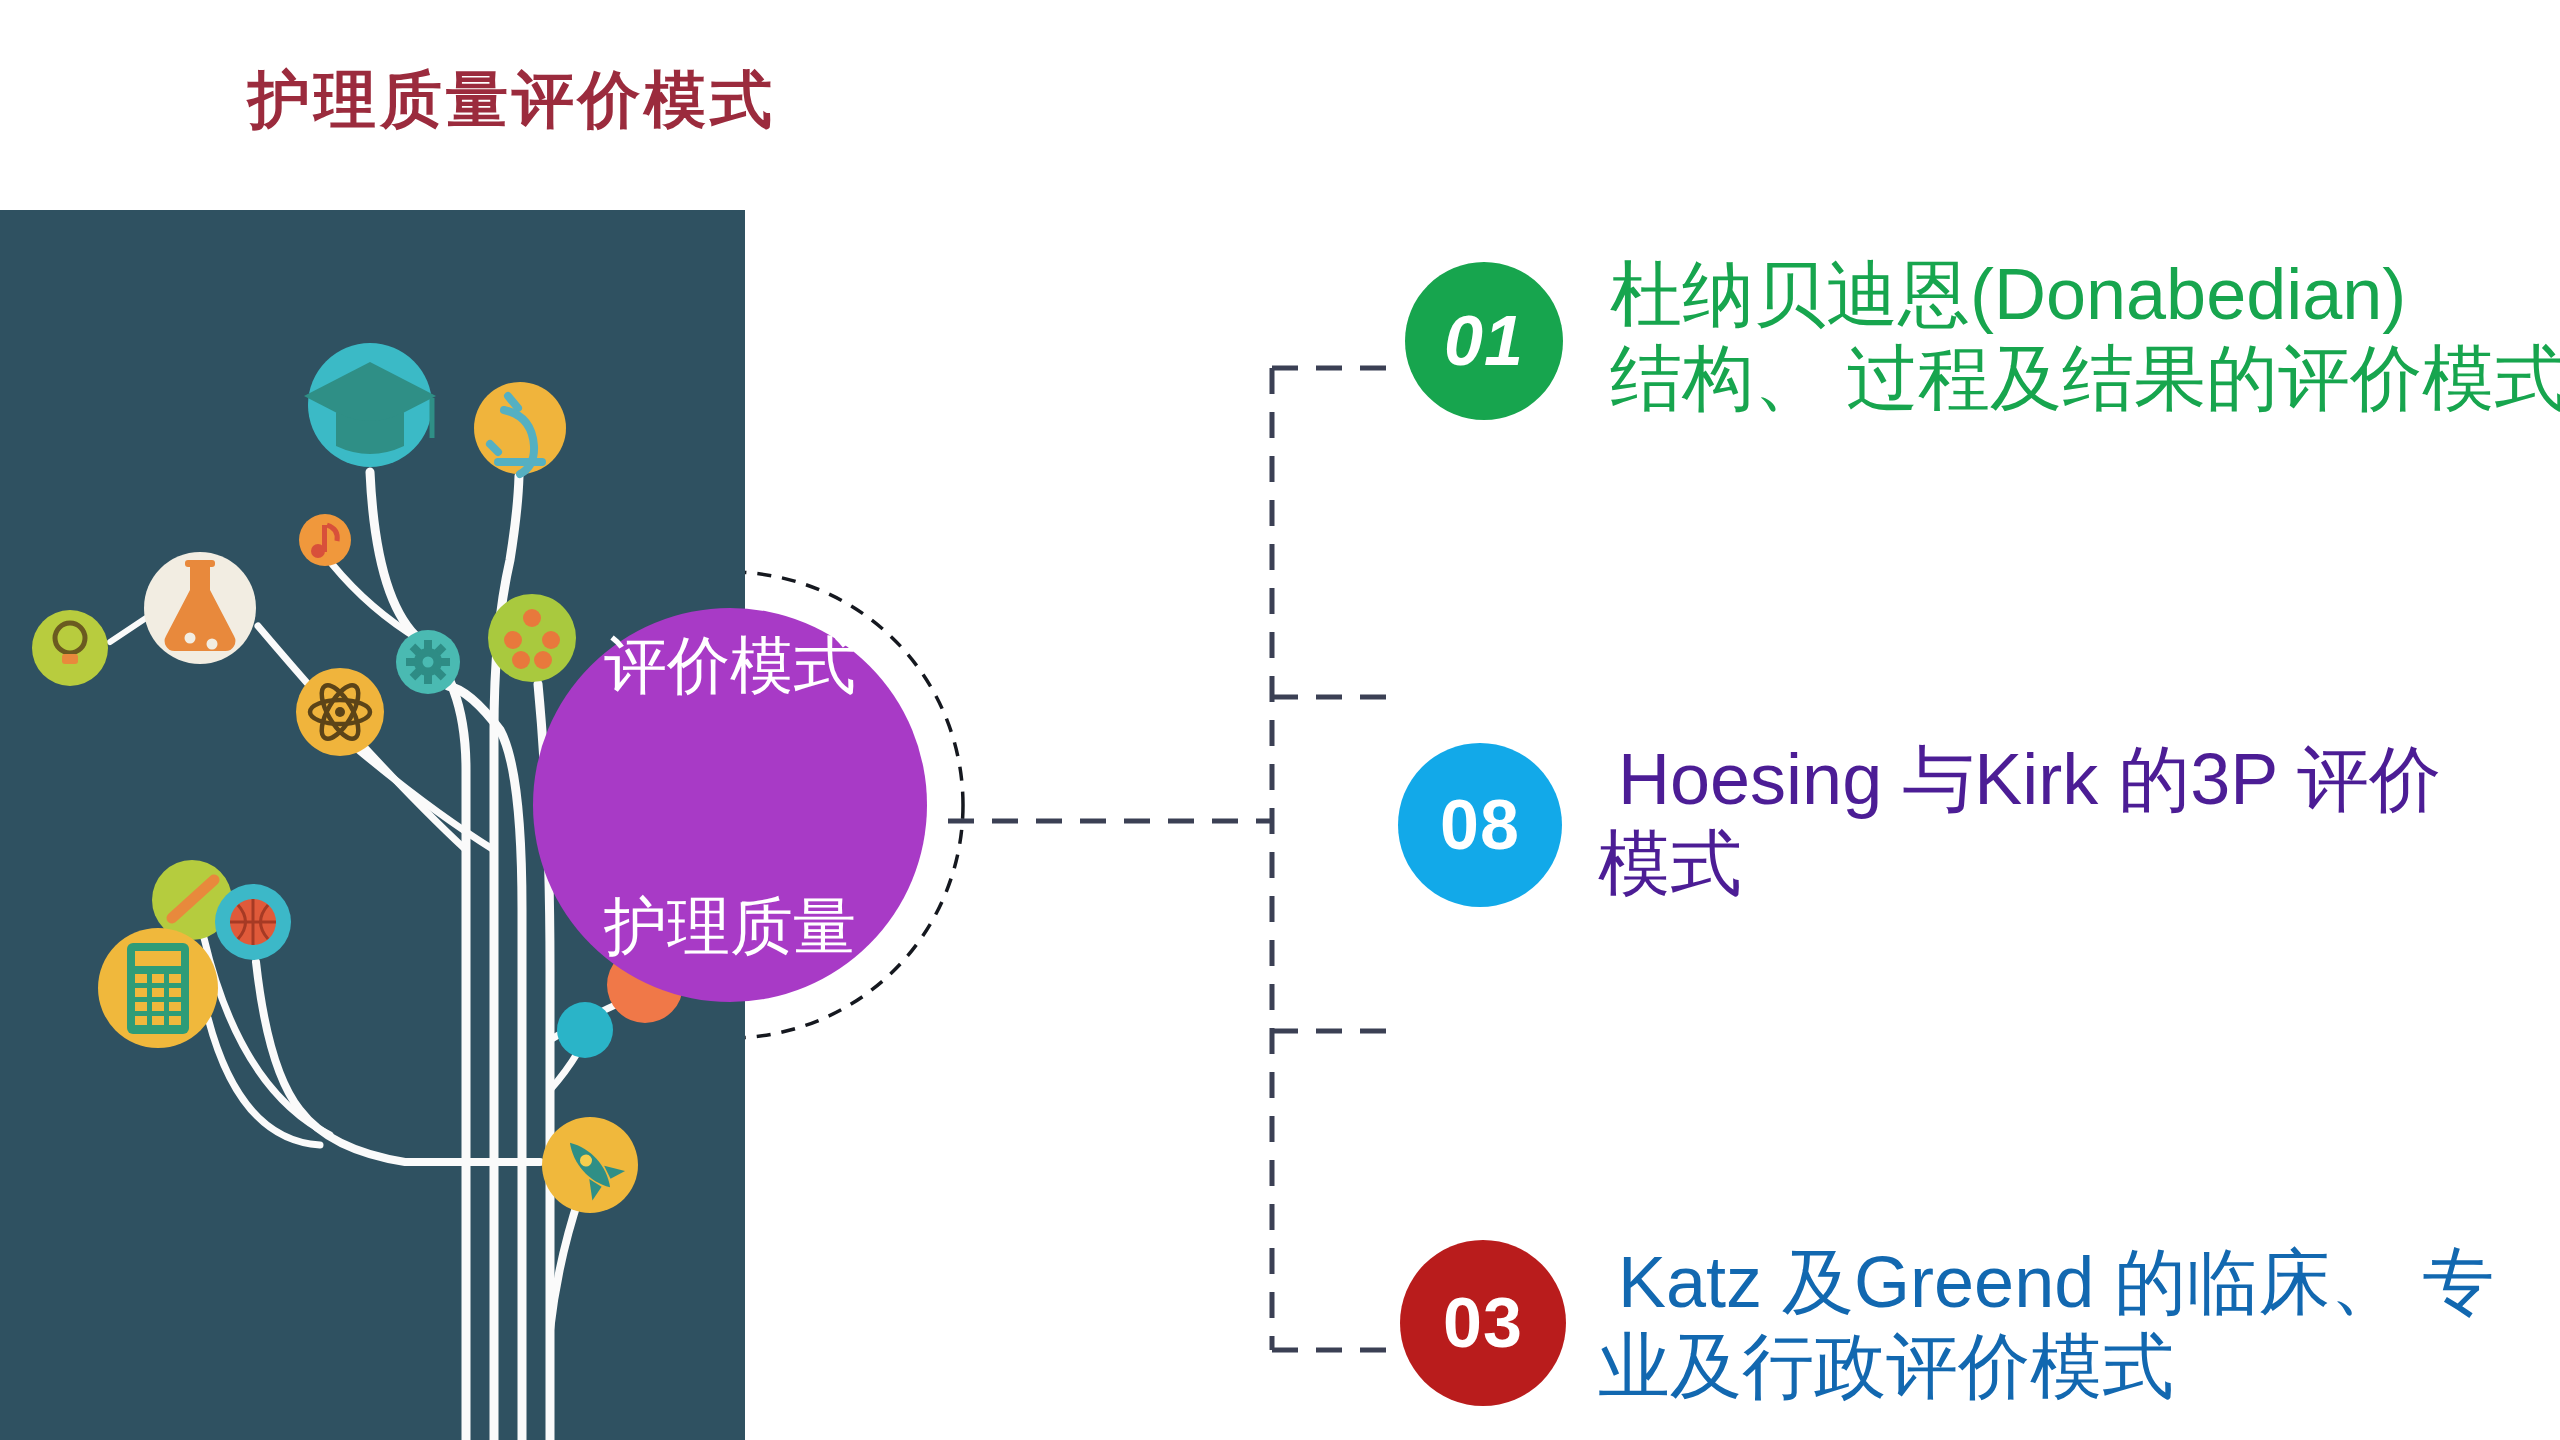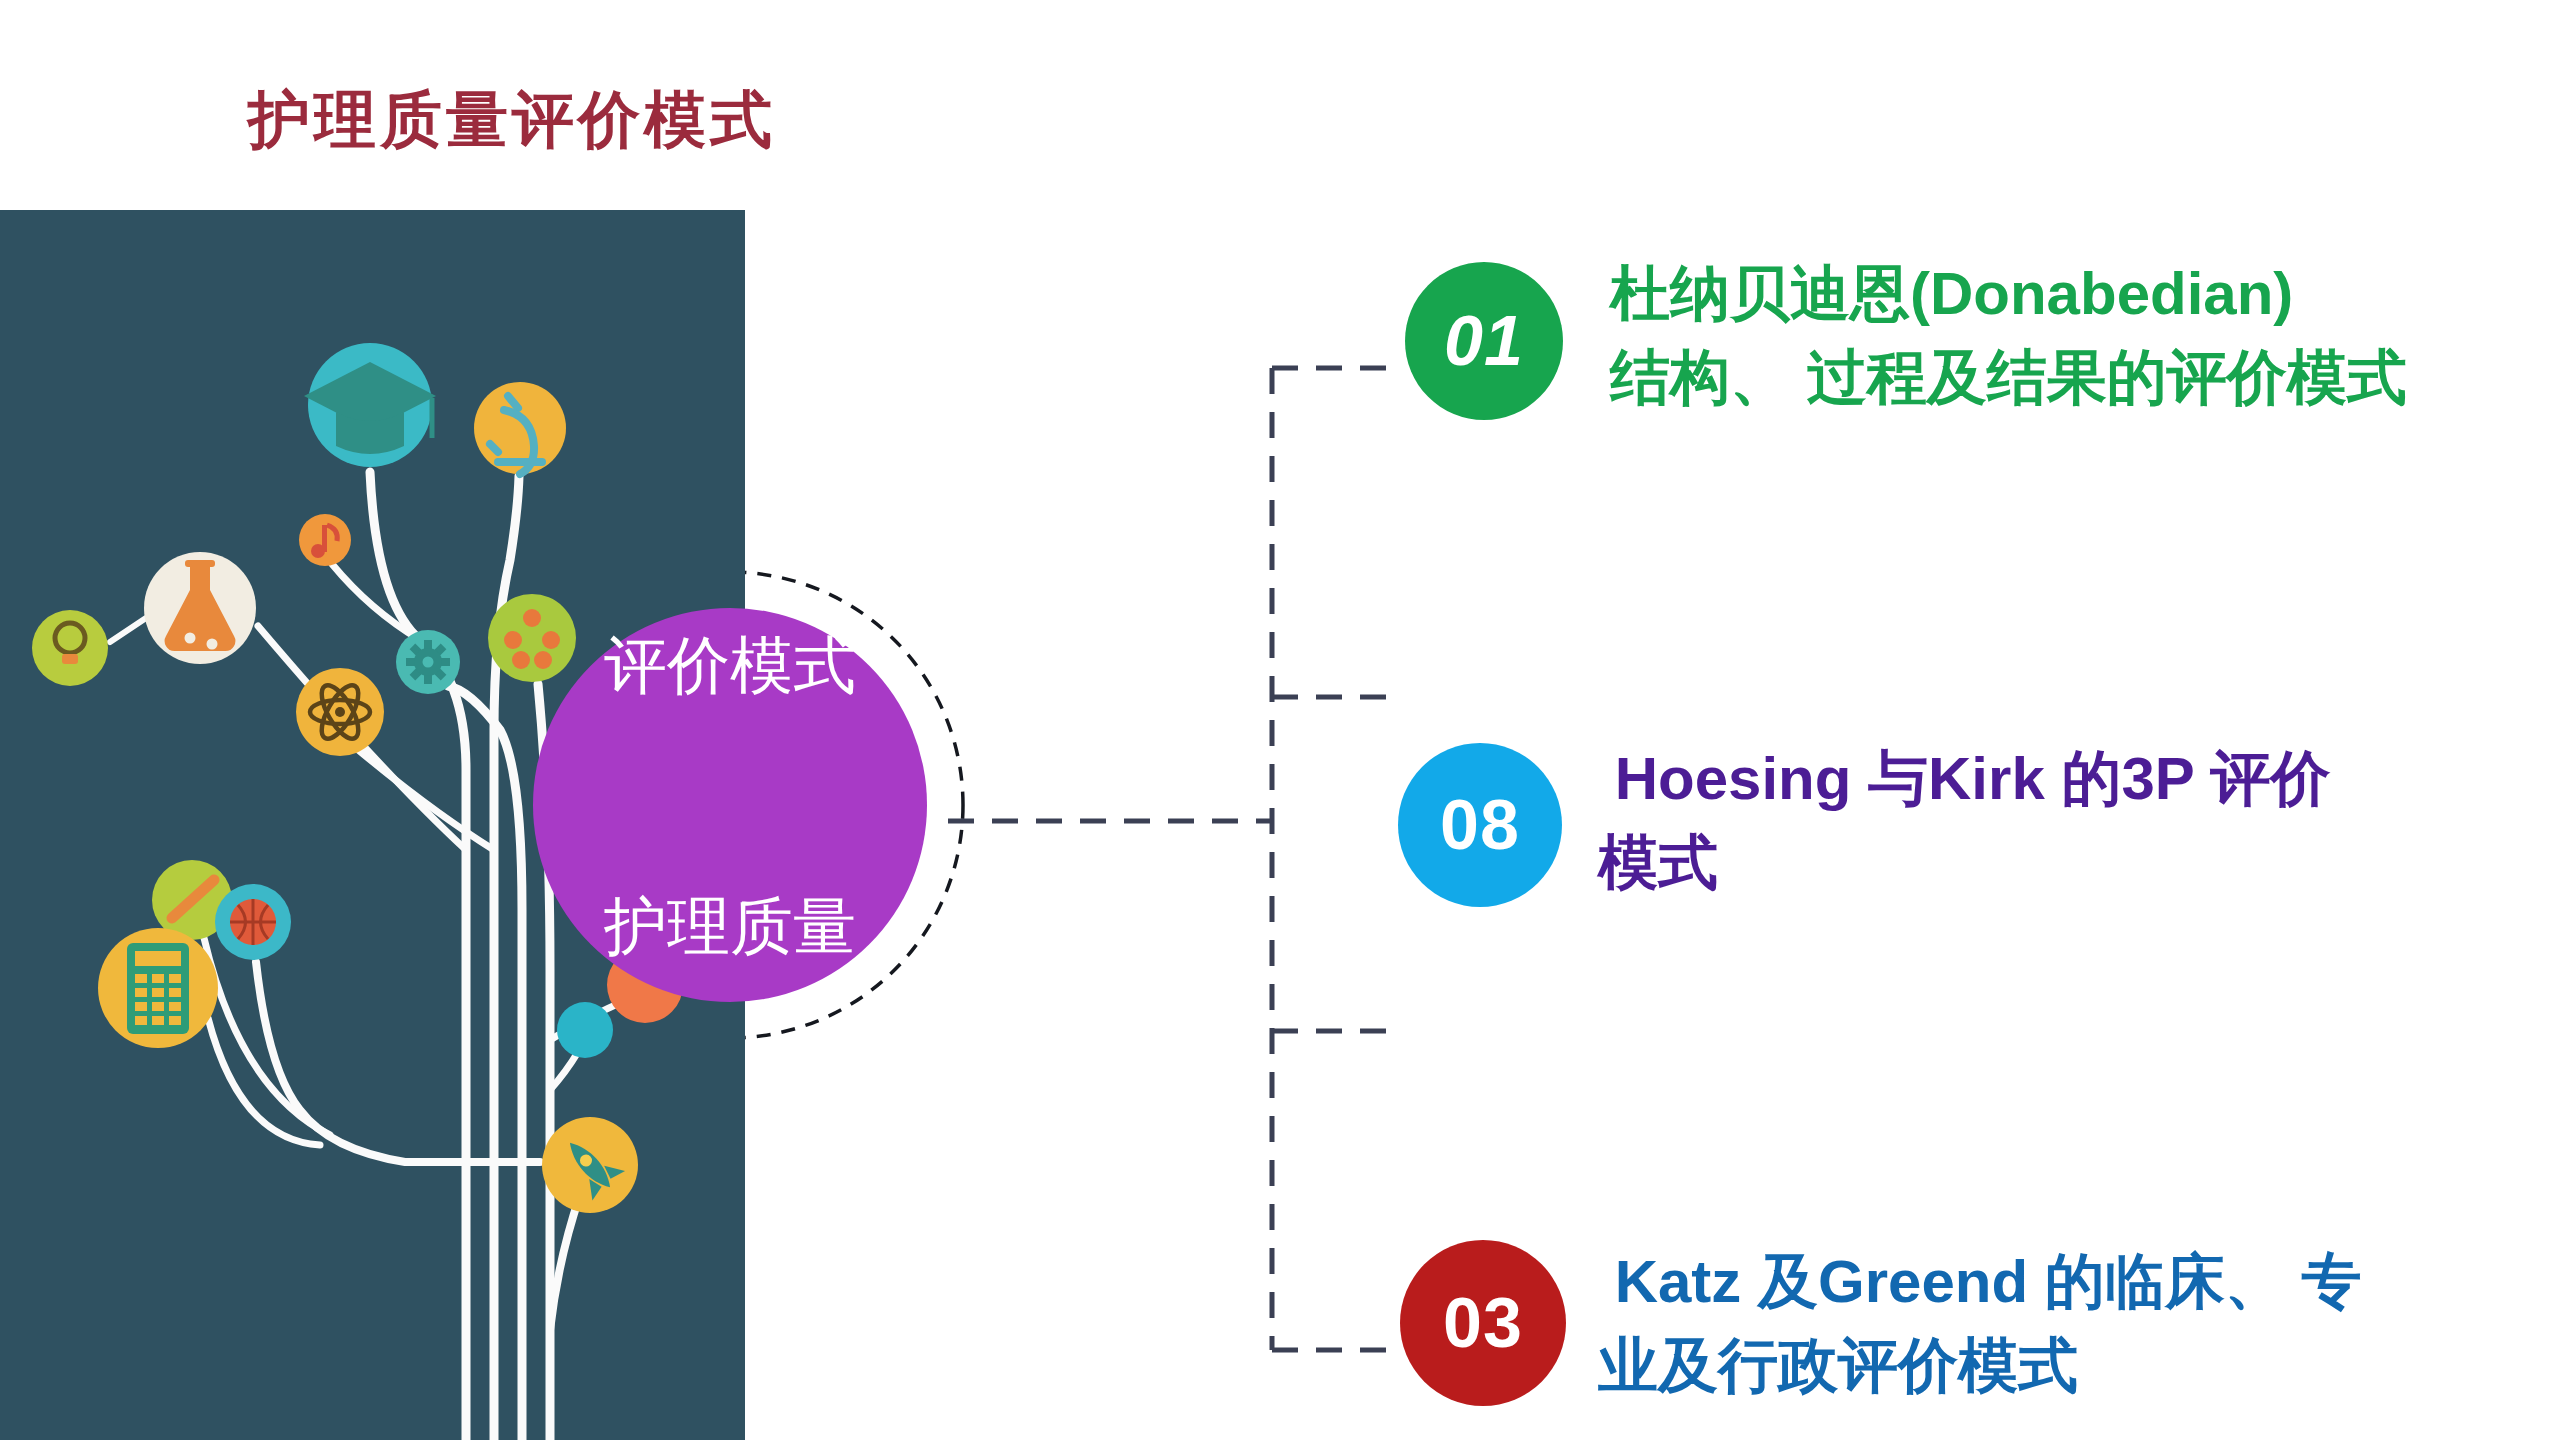--- a/index.html
+++ b/index.html
@@ -8,21 +8,20 @@
     background:#ffffff;
     font-family:"Liberation Sans","DejaVu Sans",sans-serif;
   }
   .abs{position:absolute;}
 
   
   #slide-title{
     left:248px;top:58px;
     font-size:62px;font-weight:bold;color:#9B2B3D;letter-spacing:4px;
     white-space:pre;
-    margin-top:20px;
   }
 
   
   #illustration{left:0;top:210px;width:745px;height:1230px;z-index:2;}
 
   
   #ring-layer{left:0;top:0;width:2560px;height:1440px;z-index:1;pointer-events:none;}
 
   
   #center-circle{
@@ -44,21 +43,21 @@
     border-radius:50%;z-index:3;
     display:flex;align-items:center;justify-content:center;
     color:#ffffff;font-weight:bold;font-size:70px;letter-spacing:1px;
   }
   #circle-01{left:1405px;top:262px;width:158px;height:158px;background:#17A54E;font-style:italic;}
   #circle-02{left:1398px;top:743px;width:164px;height:164px;background:#12A9E9;}
   #circle-03{left:1400px;top:1240px;width:166px;height:166px;background:#b91c1c;}
 
   
   .item-text{
-    z-index:3;font-weight:bold;font-size:60px;line-height:84px;
+    z-index:3;font-weight:normal;font-size:72px;line-height:84px;
     width:950px;
   }
   .item-text div{white-space:pre;}
   #text-01{left:1610px;top:252px;color:#17A54E;}
   #text-02{left:1598px;top:737px;color:#4c1d95;}
   #text-03{left:1598px;top:1240px;color:#1268B0;}
 </style>
 </head>
 <body>
 

